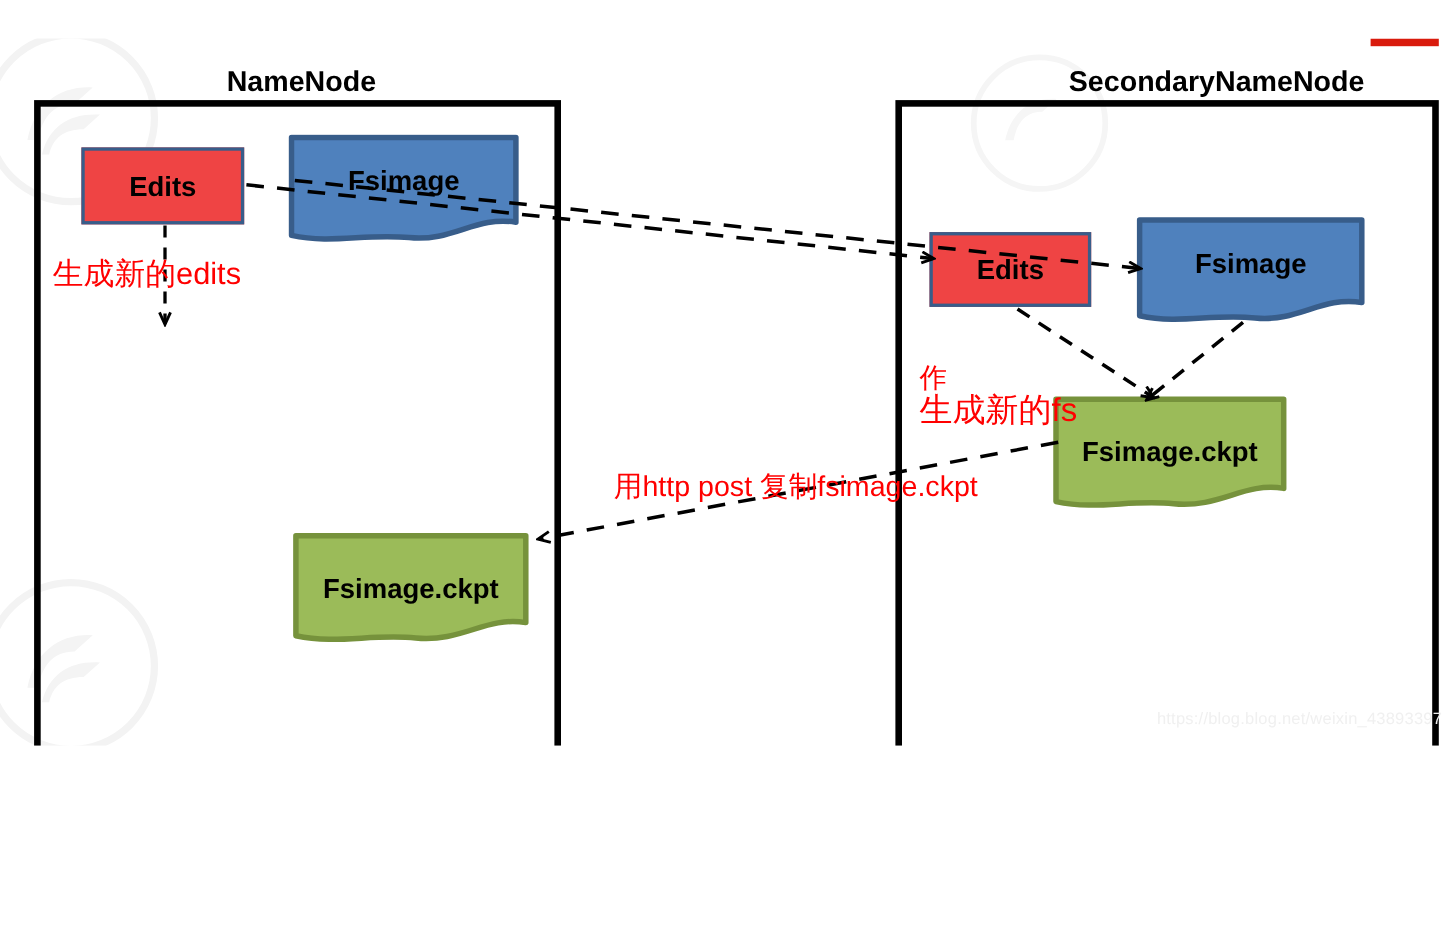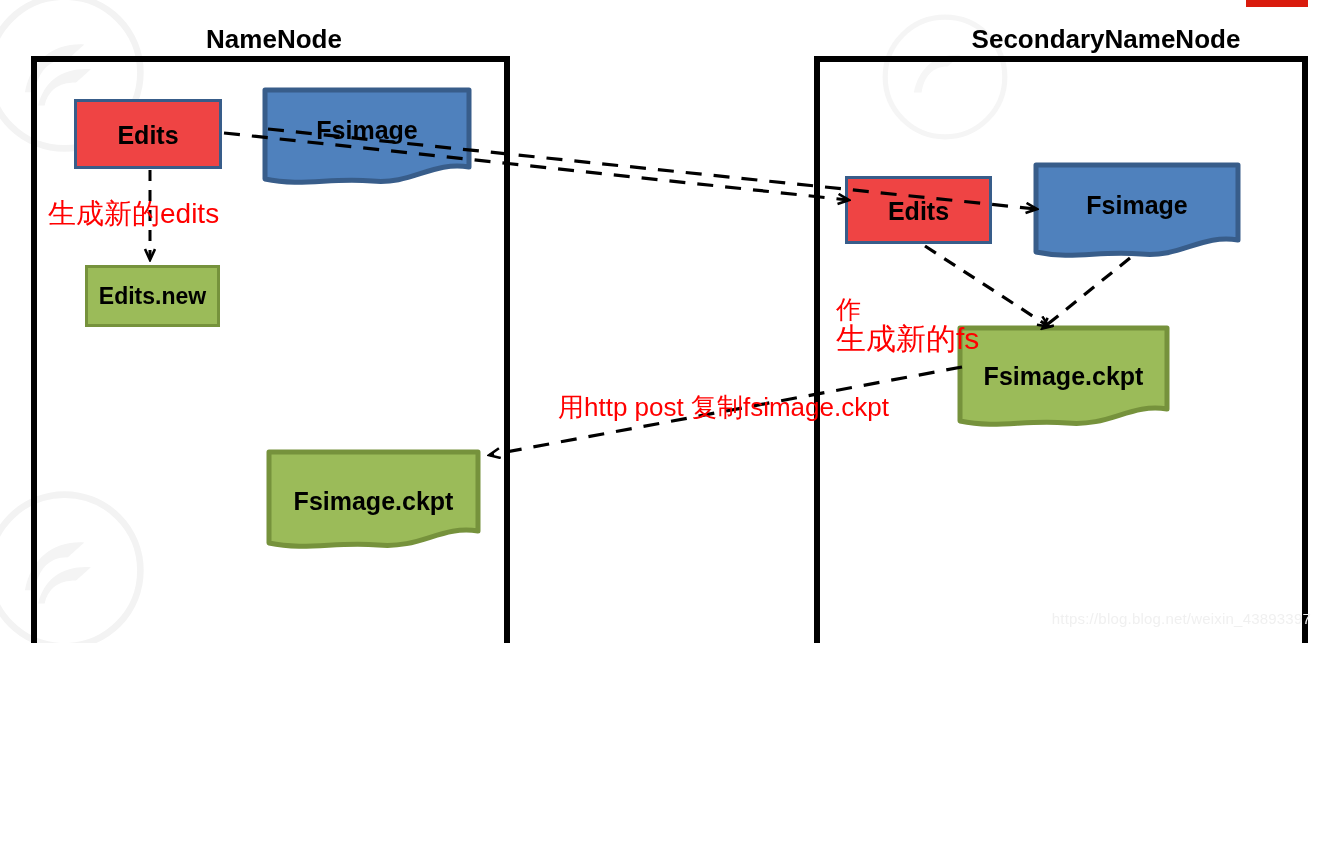--- a/index.html
+++ b/index.html
@@ -9,20 +9,21 @@
   }
   body {
     font-family: "Liberation Sans", "DejaVu Sans", sans-serif;
   }
   #stage {
     position: relative;
     width: 1317px;
     height: 643px;
     background: #ffffff;
     overflow: hidden;
+    margin-top: 35px;
   }
 
   
   .wm-logo {
     position: absolute;
     color: #f2f2f2;
     font-size: 120px;
     line-height: 1;
     user-select: none;
     pointer-events: none;
@@ -151,23 +152,20 @@
     <div class="label" style="top:19px; font-size:25px;">Edits</div>
   </div>
 
   <div class="shape doc-shape" style="left:262px; top:87px; width:210px; height:102px;">
     <svg width="210" height="102" viewBox="0 0 210 102" preserveAspectRatio="none">
       <path d="M3,3 L207,3 L207,80 C170,74 150,98 110,94 C70,90 40,100 3,92 Z" fill="#4f81bd" stroke="#385d8a" stroke-width="5" stroke-linejoin="round"></path>
     </svg>
     <div class="label" style="top:29px; font-size:25px;">Fsimage</div>
   </div>
 
-  <div class="shape rect-green" style="left:85px; top:265px; width:135px; height:62px;">
-    <div class="label" style="top:15px; font-size:23px;">Edits.new</div>
-  </div>
 
   <div class="shape doc-shape" style="left:266px; top:449px; width:215px; height:105px;">
     <svg width="215" height="105" viewBox="0 0 215 105" preserveAspectRatio="none">
       <path d="M3,3 L212,3 L212,82 C175,76 155,100 112,96 C72,92 40,102 3,94 Z" fill="#9bbb59" stroke="#76923c" stroke-width="5" stroke-linejoin="round"></path>
     </svg>
     <div class="label" style="top:38px; font-size:25px;">Fsimage.ckpt</div>
   </div>
 
   <div class="shape rect-blue" style="left:845px; top:176px; width:147px; height:68px;">
     <div class="label" style="top:18px; font-size:25px;">Edits</div>

